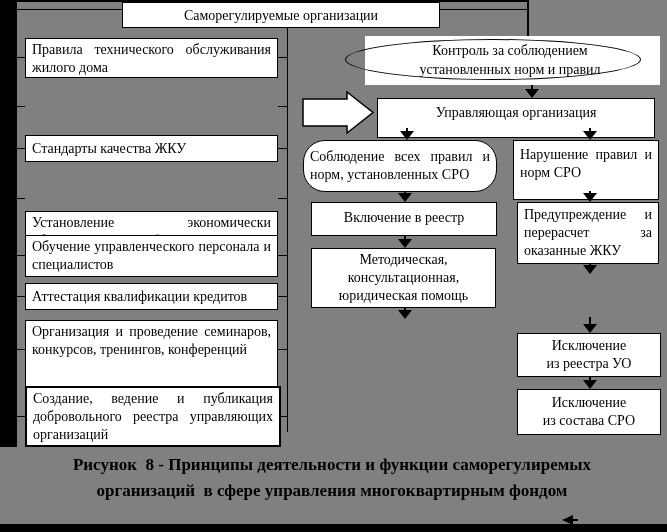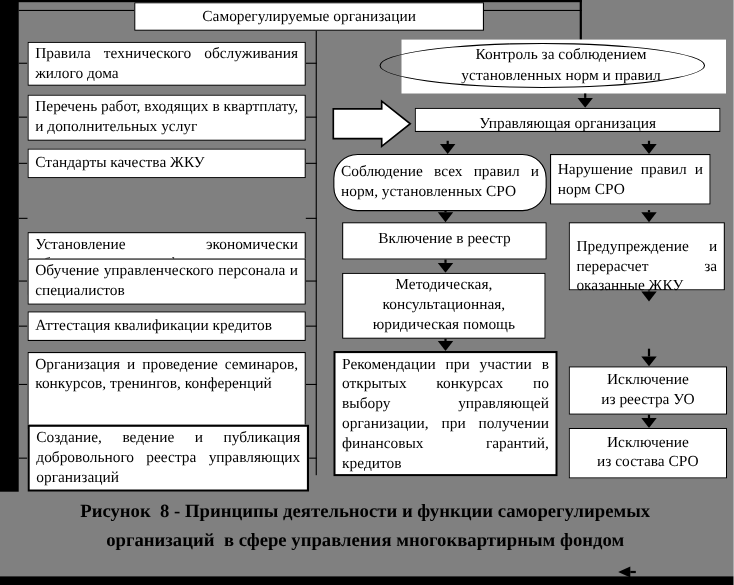--- a/index.html
+++ b/index.html
@@ -95,32 +95,31 @@
 установленных норм и правил</div>
   <div class="arr" style="left:525px;top:85px;height:13px;">
       <i class="stem"></i>
       <i class="head"></i>
     </div>
 
   <svg class="block-arrow" style="left:300px;top:90px;" width="76" height="46" viewBox="0 0 76 46">
     <polygon points="3,9 47,9 47,2 73,22.5 47,43 47,36 3,36" fill="#ffffff" stroke="#000000" stroke-width="1.5"></polygon>
   </svg>
 
-  <div class="box center" style="left:377px;top:98px;width:278px;height:22px;padding-top:5px;">Управляющая организация</div>
+  <div class="box center" style="left:377px;top:98px;width:278px;height:40px;padding-top:5px;">Управляющая организация</div>
   <div class="arr" style="left:400px;top:128px;height:12px;">
       <i class="stem"></i>
       <i class="head"></i>
     </div>
   <div class="arr" style="left:583px;top:128px;height:12px;">
       <i class="stem"></i>
       <i class="head"></i>
     </div>
 
   <div class="box justify" style="left:25px;top:38px;width:253px;height:40px;">Правила технического обслуживания жилого дома</div>
-  <div class="box justify" style="left:25px;top:86px;width:253px;height:42px;">Перечень работ, входящих в квартплату, и дополнительных услуг</div>
   <div class="box" style="left:25px;top:135px;width:253px;height:27px;padding-top:4px;">Стандарты качества ЖКУ</div>
   <div class="box justify" style="left:25px;top:170px;width:253px;height:57px;margin-top:41px;">Установление экономически обоснованных тарифов на жилищные услуги</div>
   <div class="box justify" style="left:25px;top:235px;width:253px;height:42px;">Обучение управленческого персонала и специалистов</div>
   <div class="box" style="left:25px;top:283px;width:253px;height:27px;padding-top:4px;">Аттестация квалификации кредитов</div>
   <div class="box justify" style="left:25px;top:320px;width:253px;height:70px;">Организация и проведение семинаров, конкурсов, тренингов, конференций</div>
   <div class="box justify thick" style="left:25px;top:386px;width:256px;height:61px;">Создание, ведение и публикация добровольного реестра управляющих организаций</div>
 
   <div class="box justify" style="left:303px;top:140px;width:194px;height:52px;padding-top:7px;border-radius:22px;">Соблюдение всех правил и норм, установленных СРО</div>
   <div class="arr" style="left:398px;top:191px;height:11px;">
       <i class="stem"></i>
@@ -131,28 +130,27 @@
       <i class="stem"></i>
       <i class="head"></i>
     </div>
   <div class="box center preline" style="left:311px;top:248px;width:185px;height:60px;">Методическая,
 консультационная,
 юридическая помощь</div>
   <div class="arr" style="left:398px;top:308px;height:11px;">
       <i class="stem"></i>
       <i class="head"></i>
     </div>
-  <div class="box justify thick" style="left:303px;top:319px;width:204px;height:114px;">Рекомендации при участии в открытых конкурсах по выбору управляющей организации, при получении финансовых гарантий, кредитов</div>
 
-  <div class="box justify" style="left:500px;top:140px;width:146px;height:46px;padding-top:5px;">Нарушение правил и норм СРО</div>
+  <div class="box justify" style="left:513px;top:140px;width:146px;height:60px;padding-top:5px;">Нарушение правил и норм СРО</div>
   <div class="arr" style="left:583px;top:191px;height:11px;">
       <i class="stem"></i>
       <i class="head"></i>
     </div>
-  <div class="box justify" style="left:517px;top:202px;width:142px;height:62px;padding-top:13px;">Предупреждение и перерасчет за оказанные ЖКУ</div>
+  <div class="box justify" style="left:517px;top:202px;width:142px;height:62px;padding-top:3px;">Предупреждение и перерасчет за оказанные ЖКУ</div>
   <div class="arr" style="left:583px;top:264px;height:10px;">
       <i class="stem"></i>
       <i class="head"></i>
     </div>
   <div class="arr" style="left:583px;top:317px;height:16px;">
       <i class="stem"></i>
       <i class="head"></i>
     </div>
   <div class="box center preline" style="left:517px;top:333px;width:144px;height:44px;padding-top:3px;">Исключение
 из реестра УО</div>

